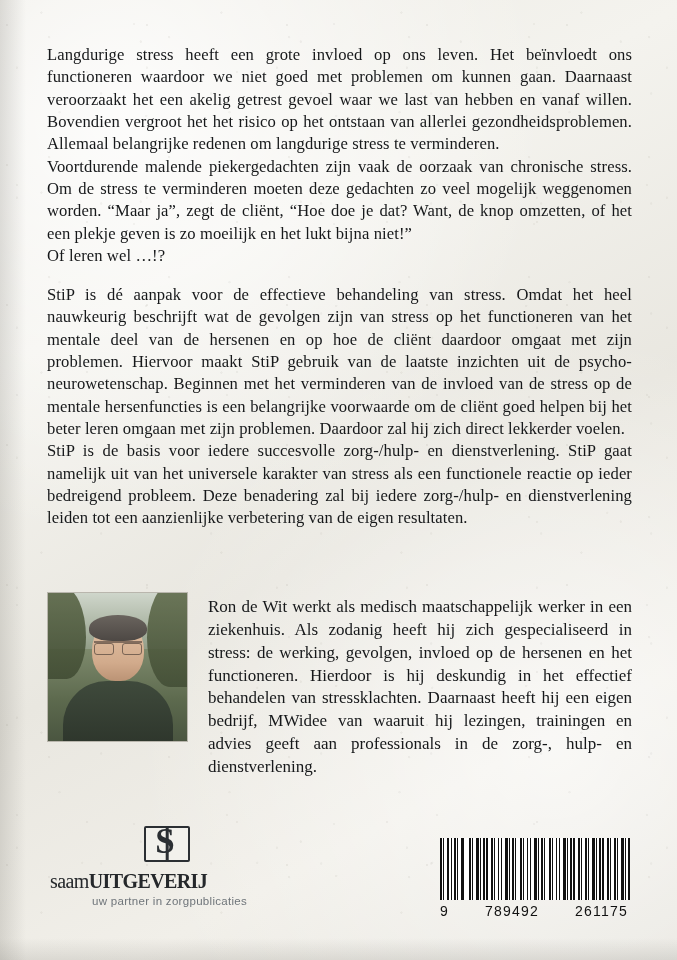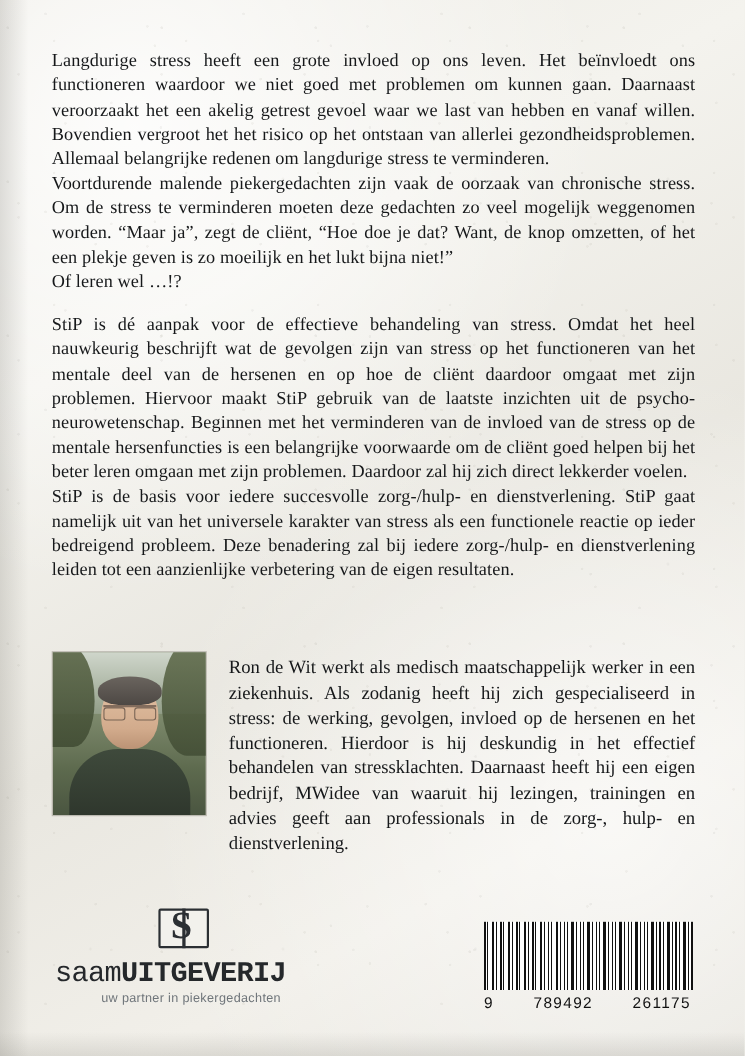--- a/index.html
+++ b/index.html
@@ -201,22 +201,22 @@
     left: 50%;
     top: 0px;
     transform: translateX(-50%);
     font-family: "Liberation Serif", serif;
     font-size: 35px;
     font-weight: 700;
     color: #2b2f33;
     line-height: 44px;
   }
   .pub-name {
-    font-family: Liberation Mono, monospace;
-    font-size: 26px;
+    font-family: Liberation Serif, serif;
+    font-size: 20px;
     letter-spacing: -0.6px;
     color: #25282b;
     margin-top: 6px;
     white-space: nowrap;
   }
   .pub-name .light {
     font-weight: 400;
   }
   .pub-name .bold {
     font-weight: 700;
@@ -309,21 +309,21 @@
   </div>
 
   <div class="publisher">
     <div class="pub-mark">
       <div class="book"></div>
       <div class="s">S</div>
     </div>
     <div class="pub-name">
       <span class="light">saam</span><span class="bold">UITGEVERIJ</span>
     </div>
-    <div class="pub-tag">uw partner in piekergedachten</div>
+    <div class="pub-tag">uw partner in zorgpublicaties</div>
   </div>
 
   <div class="barcode-wrap">
     <div class="barcode"></div>
     <div class="barcode-digits">
       <span>9</span>
       <span>789492</span>
       <span>261175</span>
     </div>
   </div>

